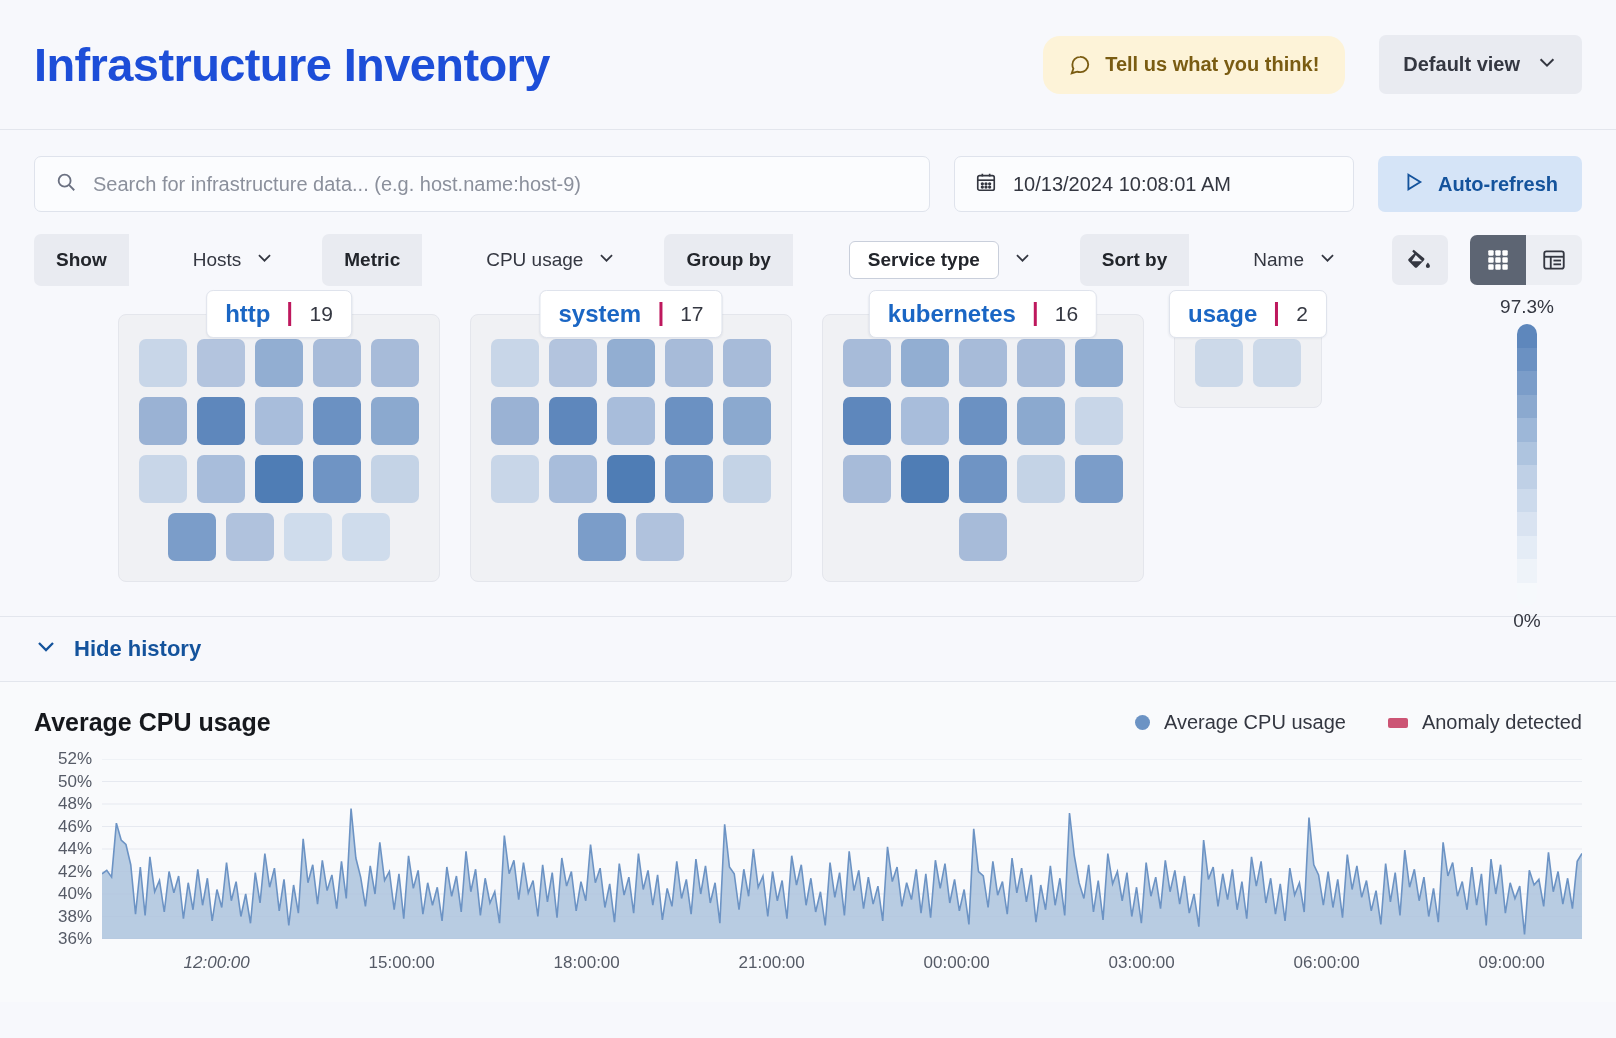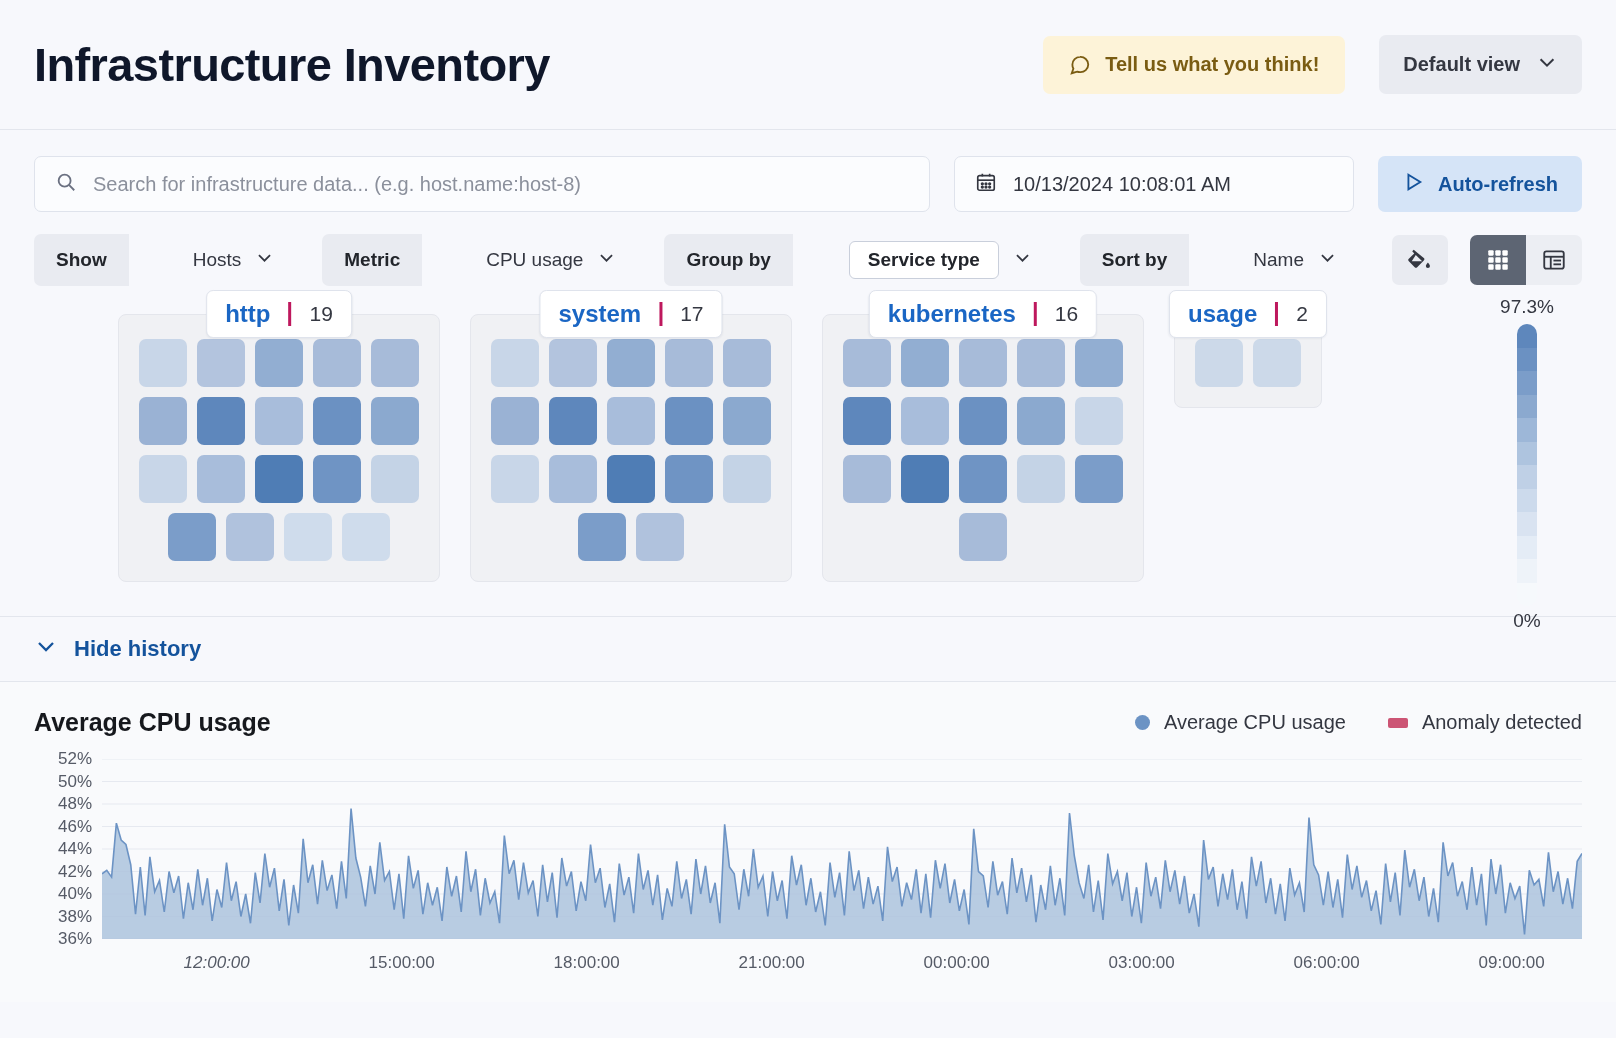--- a/index.html
+++ b/index.html
@@ -13,24 +13,24 @@
   .page { width: 1616px; height: 1038px; position: relative; background:#f7f8fc; }
 
   
   .header {
     height: 130px;
     display: flex; align-items: center; justify-content: space-between;
     padding: 0 34px;
     border-bottom: 1px solid #e3e6ed;
     background: #f7f8fc;
   }
-  .page-title { font-size: 47px; font-weight: 700; letter-spacing: -0.6px; color:#0f172a; }
+  .page-title { font-size: 47px; font-weight: 700; letter-spacing: -0.6px; color:#1d4ed8; }
   .header-right { display:flex; align-items:center; gap: 34px; }
   .feedback-btn {
-    background:#fdf3d8; color:#7a5c12; border-radius:7px;
+    background:#fdf3d8; color:#7a5c12; border-radius:17px;
     height:58px; display:flex; align-items:center; gap:14px;
     padding: 0 26px; font-size:20px; font-weight:700; cursor:pointer;
   }
   .feedback-btn svg { display:block; }
   .view-btn {
     background:#e9ebf1; border-radius:7px; height:59px;
     display:flex; align-items:center; gap:16px; padding: 0 24px;
     font-size:20px; font-weight:600; color:#343741; cursor:pointer;
   }
 
@@ -165,21 +165,21 @@
   <div class="toolbar-wrap">
 
     <div class="search-row">
       <div class="search-box">
         <span>
           <svg width="22" height="22" viewBox="0 0 24 24" fill="none" stroke="#6a7081" stroke-width="2">
             <circle cx="10.5" cy="10.5" r="6.5"></circle>
               <line x1="15.5" y1="15.5" x2="21" y2="21"></line>
           </svg>
         </span>
-        <span class="ph">Search for infrastructure data... (e.g. host.name:host-8)</span>
+        <span class="ph">Search for infrastructure data... (e.g. host.name:host-9)</span>
       </div>
 
       <div class="date-box">
         <span>
           <svg width="22" height="22" viewBox="0 0 24 24" fill="none" stroke="#343741" stroke-width="1.8">
             <rect x="3" y="5" width="18" height="16" rx="2"></rect>
             <line x1="3" y1="10" x2="21" y2="10"></line>
             <line x1="8" y1="3" x2="8" y2="6"></line>
               <line x1="16" y1="3" x2="16" y2="6"></line>
             <circle cx="8" cy="14" r="0.9" fill="#343741"></circle>

